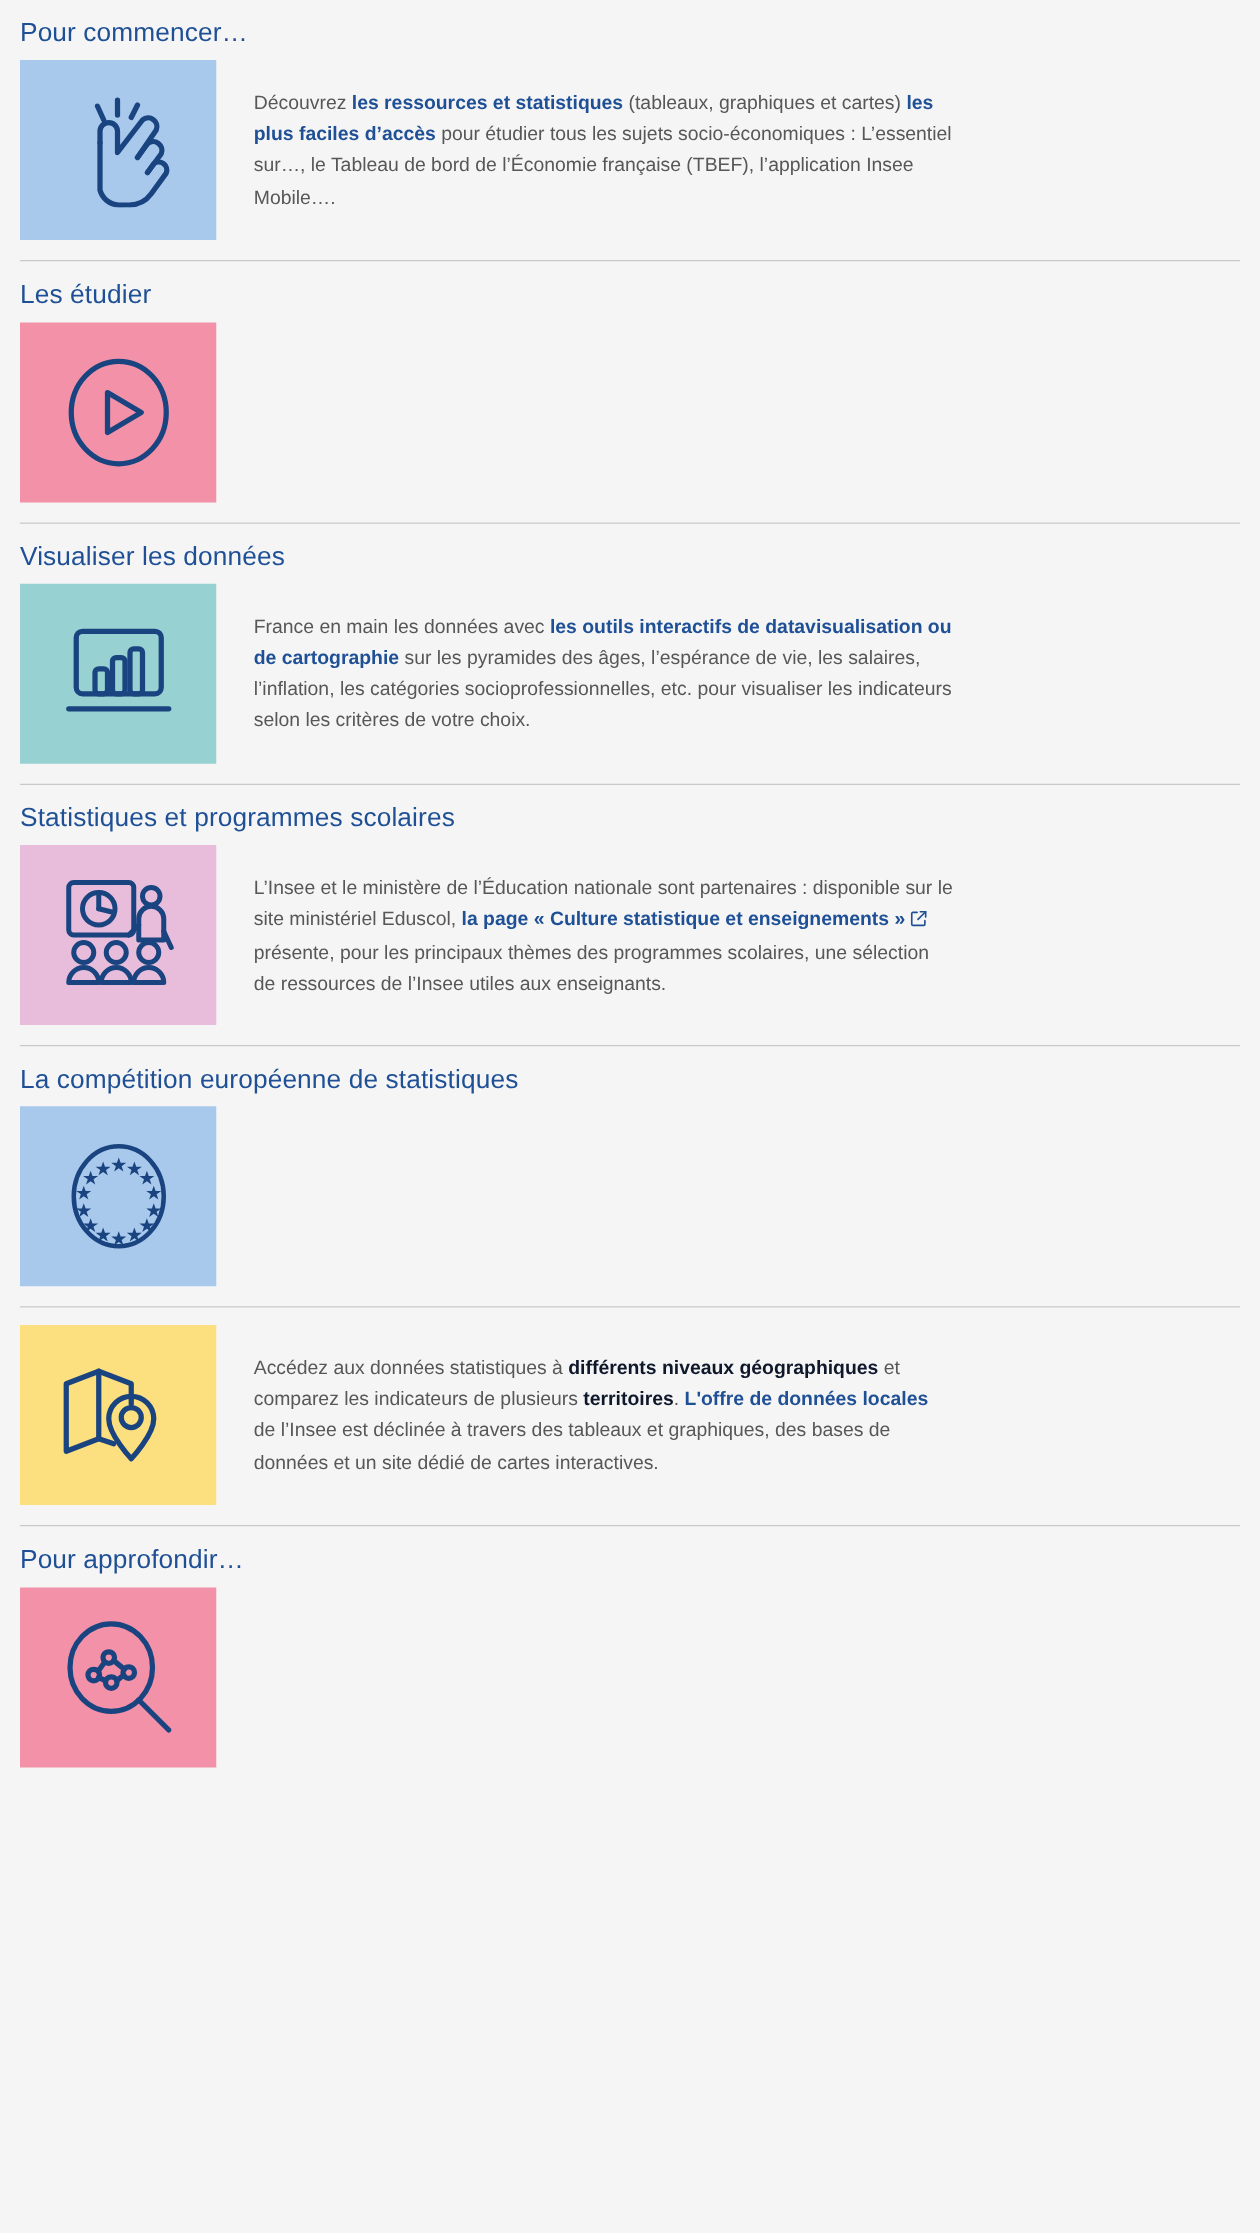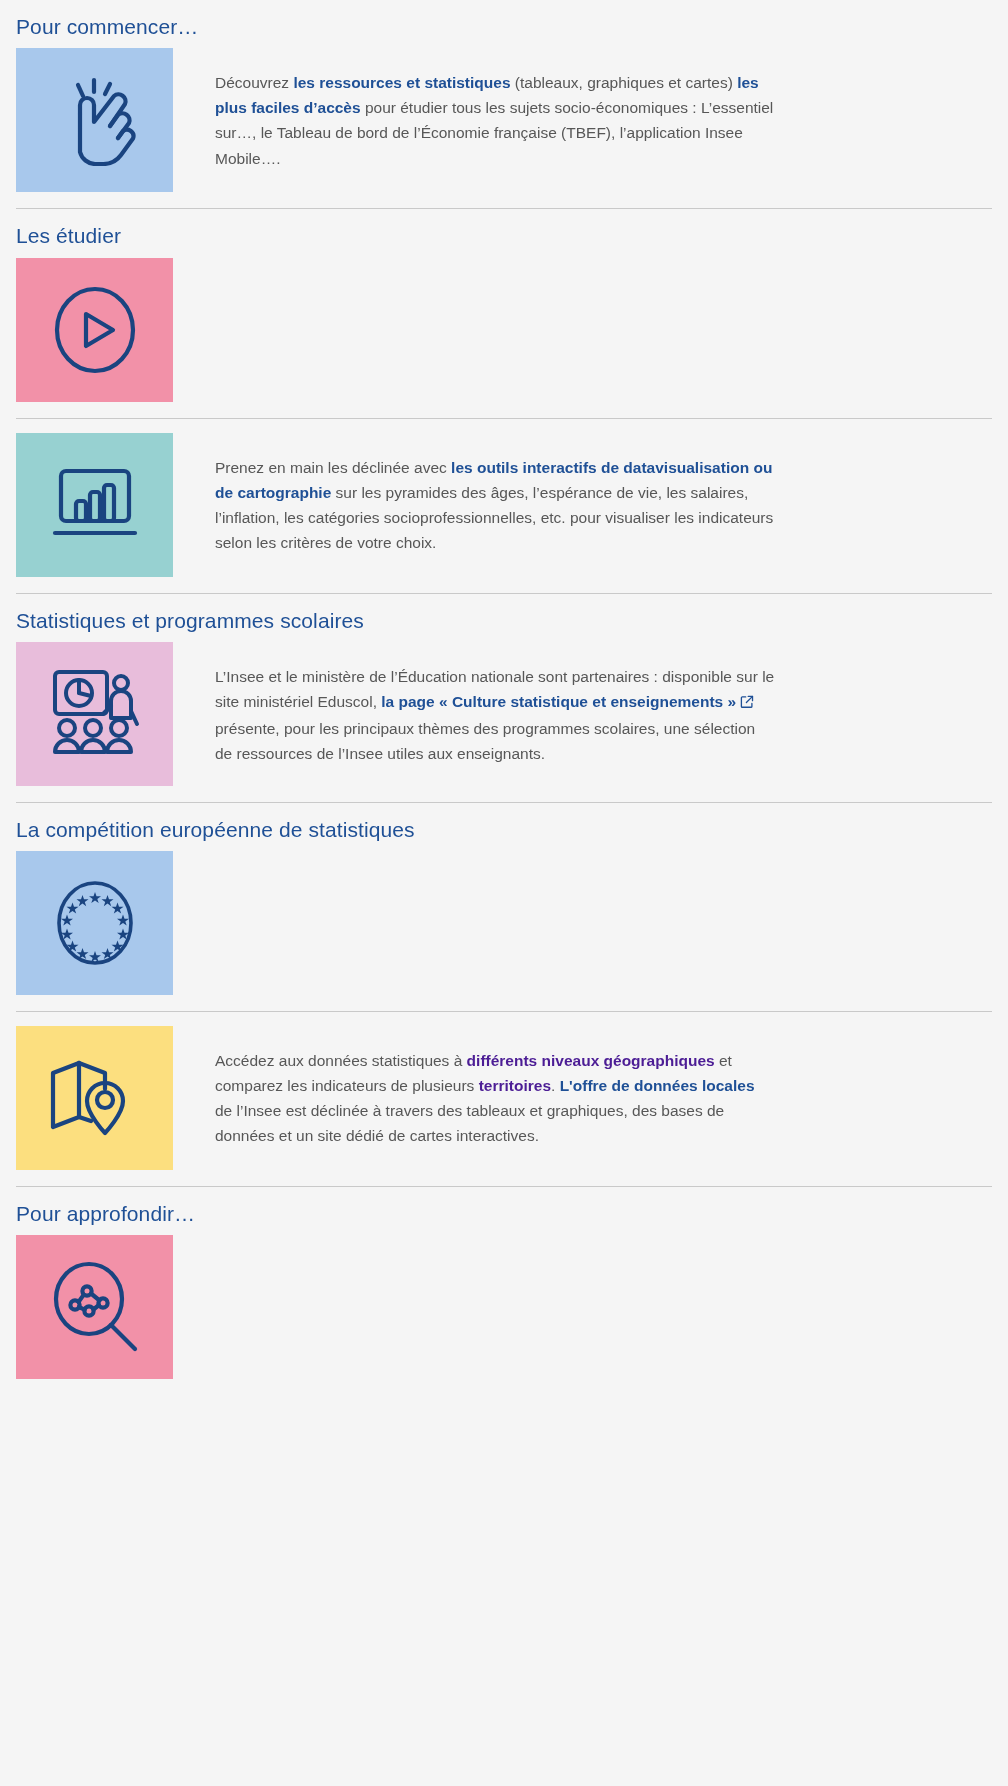--- a/index.html
+++ b/index.html
@@ -25,21 +25,21 @@
     font-size: 21px;
     font-weight: 400;
     line-height: 1.25;
     margin: 0 0 8px 0;
     padding-left: 0px;
     letter-spacing: 0.1px;
   }
   .row {
     display: flex;
     align-items: flex-start;
-    gap: 12px;
+    gap: 0px;
   }
   .thumb {
     width: 157px;
     min-width: 157px;
     height: 144px;
     display: flex;
     align-items: center;
     justify-content: center;
     flex: 0 0 157px;
   }
@@ -51,21 +51,21 @@
     font-size: 15.5px;
     line-height: 1.62;
     padding-top: 22px;
     max-width: 600px;
   }
   .body-text b, .body-text strong {
     color: #1f5096;
     font-weight: bold;
   }
   .body-text .plainbold {
-    color: #4c1d95;
+    color: #0f172a;
     font-weight: bold;
   }
   .divider {
     border-top: 1px solid #c9c9c9;
     margin: 16px 0 0 0;
     width: 100%;
   }
   .ext-icon {
     display: inline-block;
     vertical-align: -2px;
@@ -108,34 +108,35 @@
             <ellipse cx="46" cy="46" rx="38" ry="41"></ellipse>
             <path d="M37 30 L64 46 L37 62 Z"></path>
           </svg>
         </span>
       </div>
     </div>
     <div class="divider"></div>
   </div>
 
   <div class="section">
+    <h2 class="section-title">Visualiser les données</h2>
     <div class="row">
       <div class="thumb" style="background:#97d1d1">
         <span>
           <svg width="96" height="80" viewBox="0 0 96 80" fill="none" stroke="#1a4480" stroke-width="4.2" stroke-linecap="round" stroke-linejoin="round">
             <rect x="14" y="6" width="68" height="50" rx="5"></rect>
             <rect x="29" y="36" width="10" height="20" rx="3"></rect>
             <rect x="43" y="27" width="10" height="29" rx="3"></rect>
             <rect x="57" y="20" width="10" height="36" rx="3"></rect>
             <path d="M8 68 H88"></path>
           </svg>
         </span>
       </div>
       <div class="body-text">
-        <span>Prenez en main les déclinée avec </span><b>les outils interactifs de datavisualisation ou de cartographie</b><span> sur les pyramides des âges, l’espérance de vie, les salaires, l’inflation, les catégories socioprofessionnelles, etc. pour visualiser les indicateurs selon les critères de votre choix.</span>
+        <span>France en main les données avec </span><b>les outils interactifs de datavisualisation ou de cartographie</b><span> sur les pyramides des âges, l’espérance de vie, les salaires, l’inflation, les catégories socioprofessionnelles, etc. pour visualiser les indicateurs selon les critères de votre choix.</span>
       </div>
     </div>
     <div class="divider"></div>
   </div>
 
   <div class="section">
     <h2 class="section-title">Statistiques et programmes scolaires</h2>
     <div class="row">
       <div class="thumb" style="background:#e8bddb">
         <span>

